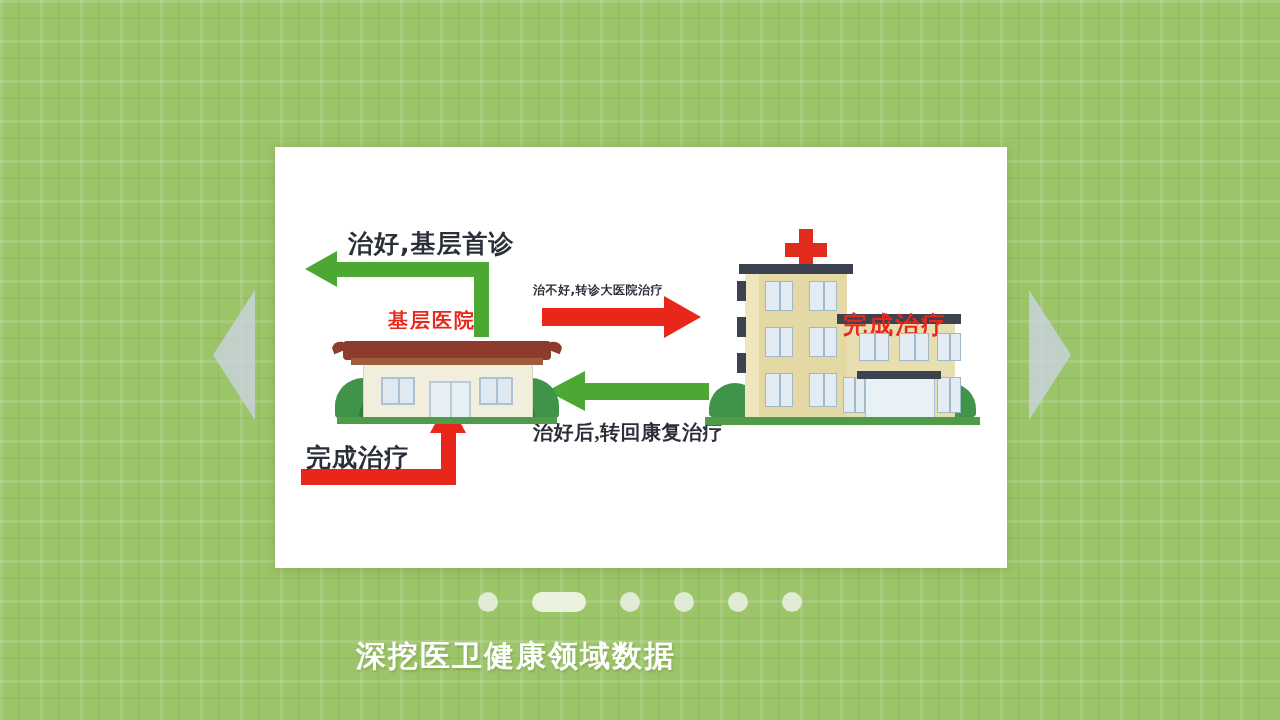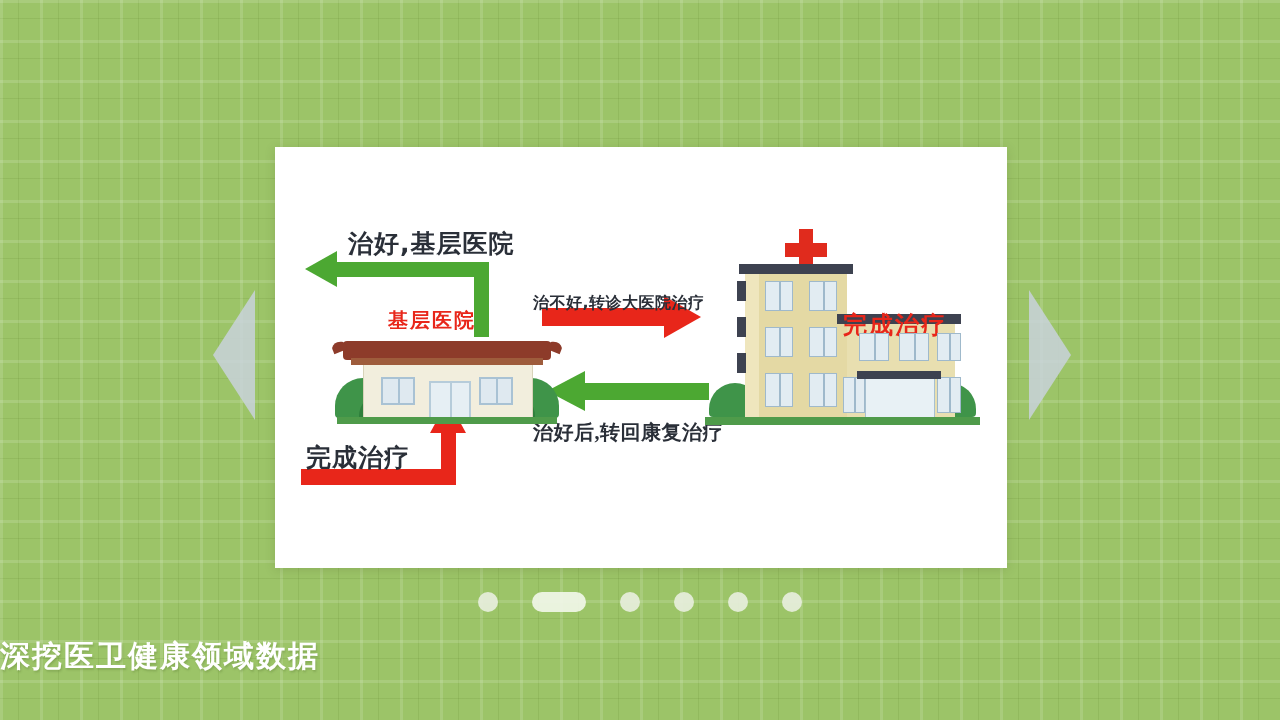--- a/index.html
+++ b/index.html
@@ -107,22 +107,22 @@
     font-family: "DejaVu Sans", "Liberation Sans", sans-serif;
   }
   .lbl-cured {          
     left: 73px;
     top: 80px;
     font-size: 25px;
     letter-spacing: 1px;
   }
   .lbl-refer-up {       
     left: 258px;
-    top: 146px;
-    font-size: 16px;
+    top: 135px;
+    font-size: 12px;
     letter-spacing: 0.5px;
   }
   .lbl-refer-back {     
     left: 258px;
     top: 272px;
     font-size: 20px;
     letter-spacing: 0.5px;
     font-family: Liberation Serif, serif;
   }
   .lbl-first-visit {    
@@ -457,21 +457,21 @@
     width: 54px;
     background: #f1f6e8;
   }
 
   
   .caption {
     position: absolute;
     top: 636px;
     left: 0;
     width: 1032px;
-    text-align: left;
+    text-align: center;
     font-size: 30px;
     line-height: 40px;
     font-weight: bold;
     color: #ffffff;
     letter-spacing: 2px;
     text-shadow: 1px 2px 2px rgba(90,120,50,0.30);
     font-family: "DejaVu Sans", "Liberation Sans", sans-serif;
   }
 </style>
 </head>
@@ -484,21 +484,21 @@
 
   <div class="nav-arrow left"></div>
   <div class="nav-arrow right"></div>
 
   <div class="card">
     <div class="diagram">
 
       <div class="arrow g-l-vert"></div>
       <div class="arrow g-l-horz"></div>
       <div class="arrow g-l-head"></div>
-      <div class="lbl lbl-cured">治好,基层医院</div>
+      <div class="lbl lbl-cured">治好,基层首诊</div>
 
       <div class="arrow r-right-body"></div>
       <div class="arrow r-right-head"></div>
       <div class="lbl lbl-refer-up">治不好,转诊大医院治疗</div>
 
       <div class="arrow g-left-body"></div>
       <div class="arrow g-left-head"></div>
       <div class="lbl lbl-refer-back">治好后,转回康复治疗</div>
 
       <div class="arrow r-l-horz"></div>

